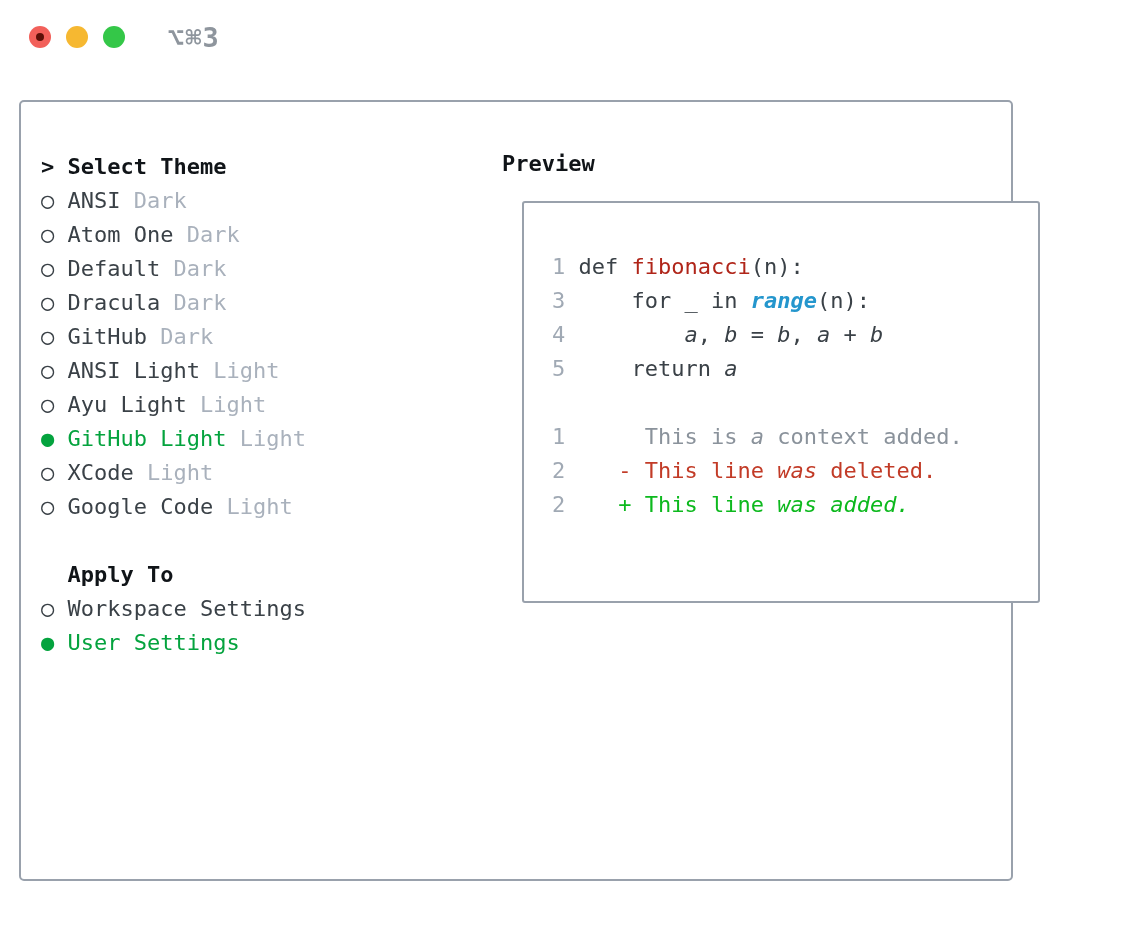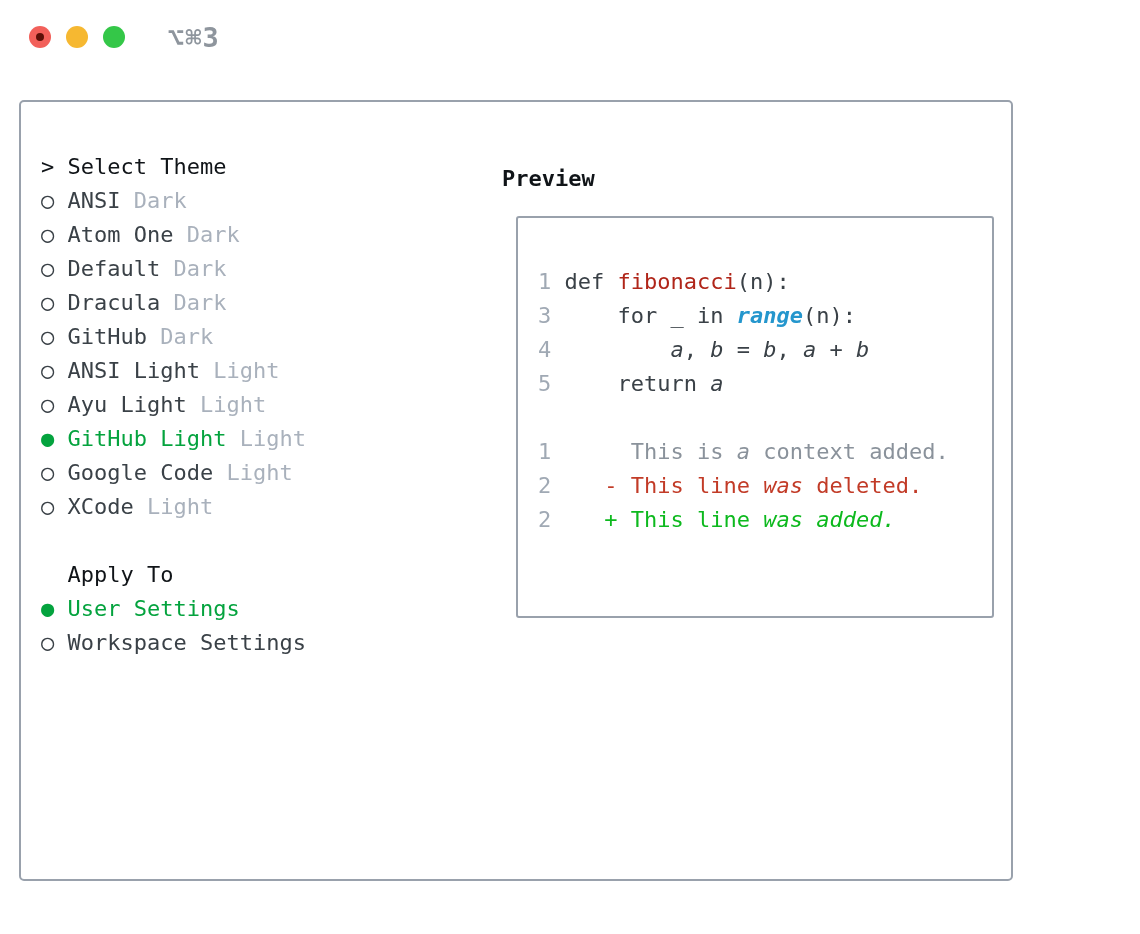--- a/index.html
+++ b/index.html
@@ -27,41 +27,41 @@
     font-family:"DejaVu Sans Mono","DejaVu Sans",monospace;
   }
 
   
   .panel {
     position:absolute; left:19px; top:100px; width:994px; height:781px;
     border:2px solid #99a1ac; border-radius:5px; background:#ffffff;
   }
 
   .col-left  { position:absolute; left:20px;  top:48px; }
-  .col-right { position:absolute; left:481px; top:60px; }
+  .col-right { position:absolute; left:481px; top:45px; }
 
   .row { white-space:pre; font-size:22px; line-height:34px; color:#3a4147; }
-  .row-header { font-weight:normal; color:#101418; }
+  .row-header { font-weight:bold; color:#101418; }
   .marker { color:#3a4147; }
   .row.selected .marker,
   .row.selected .name { color:var(--green-sel); }
   .variant { color:#a9b1bc; }
   .spacer { height:34px; }
 
   .hint {
     width:430px; margin-top:34px; font-size:22px; line-height:34px;
     color:#a9b1bc; white-space:normal;
   }
 
   
   .preview-title { font-size:22px; line-height:34px; font-weight:bold; color:#101418; white-space:pre; }
   .preview-box {
-    margin-top:20px; margin-left:14px; width:478px; height:402px;
+    margin-top:20px; margin-left:20px; width:518px; height:402px;
     border:2px solid #99a1ac; border-radius:3px; background:#ffffff;
-    padding:47px 16px 0 20px;
+    padding:47px 16px 0 28px;
   }
   .code-line { white-space:pre; font-size:22px; line-height:34px; }
 
   .tk-ln   { color:#a0a9b4; }
   .tk-fg   { color:#3a4147; }
   .tk-fn   { color:#b02519; }
   .tk-var  { color:#3a4147; font-style:italic; }
   .tk-num  { color:#0c7d72; }
   .tk-bi   { color:#2496cd; font-style:italic;font-weight:bold; }
   .tk-ctx  { color:#8a929b; }
@@ -89,30 +89,30 @@
       <div class="row row-header" id="theme-header">&gt; Select Theme</div>
       <div id="theme-list">
           <div class="row"><span class="marker">○ </span><span class="name">ANSI</span><span class="variant"> Dark</span></div>
           <div class="row"><span class="marker">○ </span><span class="name">Atom One</span><span class="variant"> Dark</span></div>
           <div class="row"><span class="marker">○ </span><span class="name">Default</span><span class="variant"> Dark</span></div>
           <div class="row"><span class="marker">○ </span><span class="name">Dracula</span><span class="variant"> Dark</span></div>
           <div class="row"><span class="marker">○ </span><span class="name">GitHub</span><span class="variant"> Dark</span></div>
           <div class="row"><span class="marker">○ </span><span class="name">ANSI Light</span><span class="variant"> Light</span></div>
           <div class="row"><span class="marker">○ </span><span class="name">Ayu Light</span><span class="variant"> Light</span></div>
           <div class="row selected"><span class="marker">● </span><span class="name">GitHub Light</span><span class="variant"> Light</span></div>
+          <div class="row"><span class="marker">○ </span><span class="name">XCode</span><span class="variant"> Light</span></div>
           <div class="row"><span class="marker">○ </span><span class="name">Google Code</span><span class="variant"> Light</span></div>
-          <div class="row"><span class="marker">○ </span><span class="name">XCode</span><span class="variant"> Light</span></div>
         </div>
 
       <div class="spacer"></div>
 
       <div class="row row-header" id="apply-header">  Apply To</div>
       <div id="apply-list">
+          <div class="row"><span class="marker">○ </span><span class="name">Workspace Settings</span></div>
           <div class="row selected"><span class="marker">● </span><span class="name">User Settings</span></div>
-          <div class="row"><span class="marker">○ </span><span class="name">Workspace Settings</span></div>
         </div>
 
     </div>
 
     <div class="col-right">
       <div class="preview-title">Preview</div>
       <div class="preview-box" id="preview-box">
           <div class="code-line"><span class="tk-ln">1 </span><span class="tk-fg">def </span><span class="tk-fn">fibonacci</span><span class="tk-fg">(n):</span></div>
           <div class="code-line"><span class="tk-ln">3</span><span class="tk-fg">     for _ in </span><span class="tk-bi">range</span><span class="tk-fg">(n):</span></div>
           <div class="code-line"><span class="tk-ln">4</span><span class="tk-fg">         </span><span class="tk-var">a</span><span class="tk-fg">, </span><span class="tk-var">b</span><span class="tk-fg"> = </span><span class="tk-var">b</span><span class="tk-fg">, </span><span class="tk-var">a</span><span class="tk-fg"> + </span><span class="tk-var">b</span></div>

